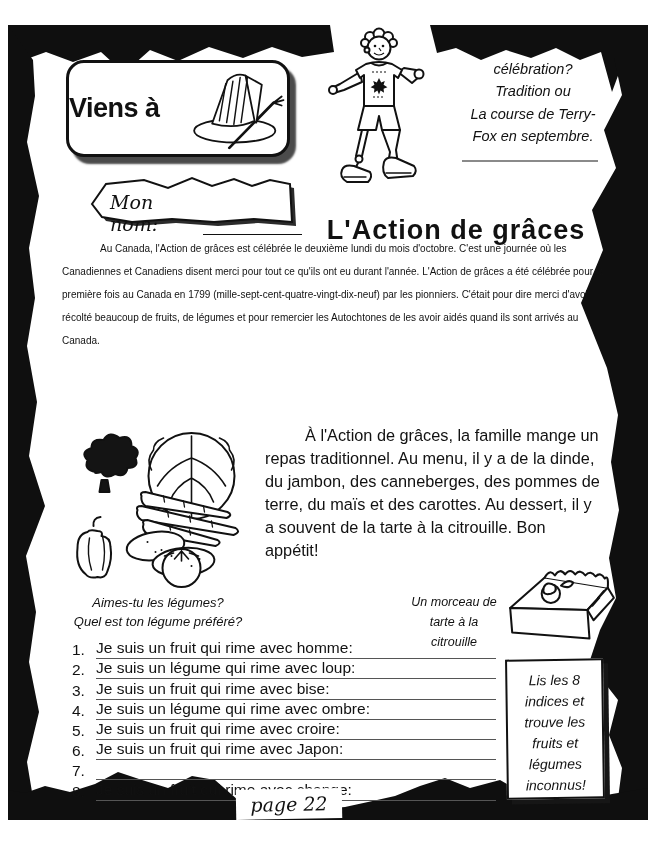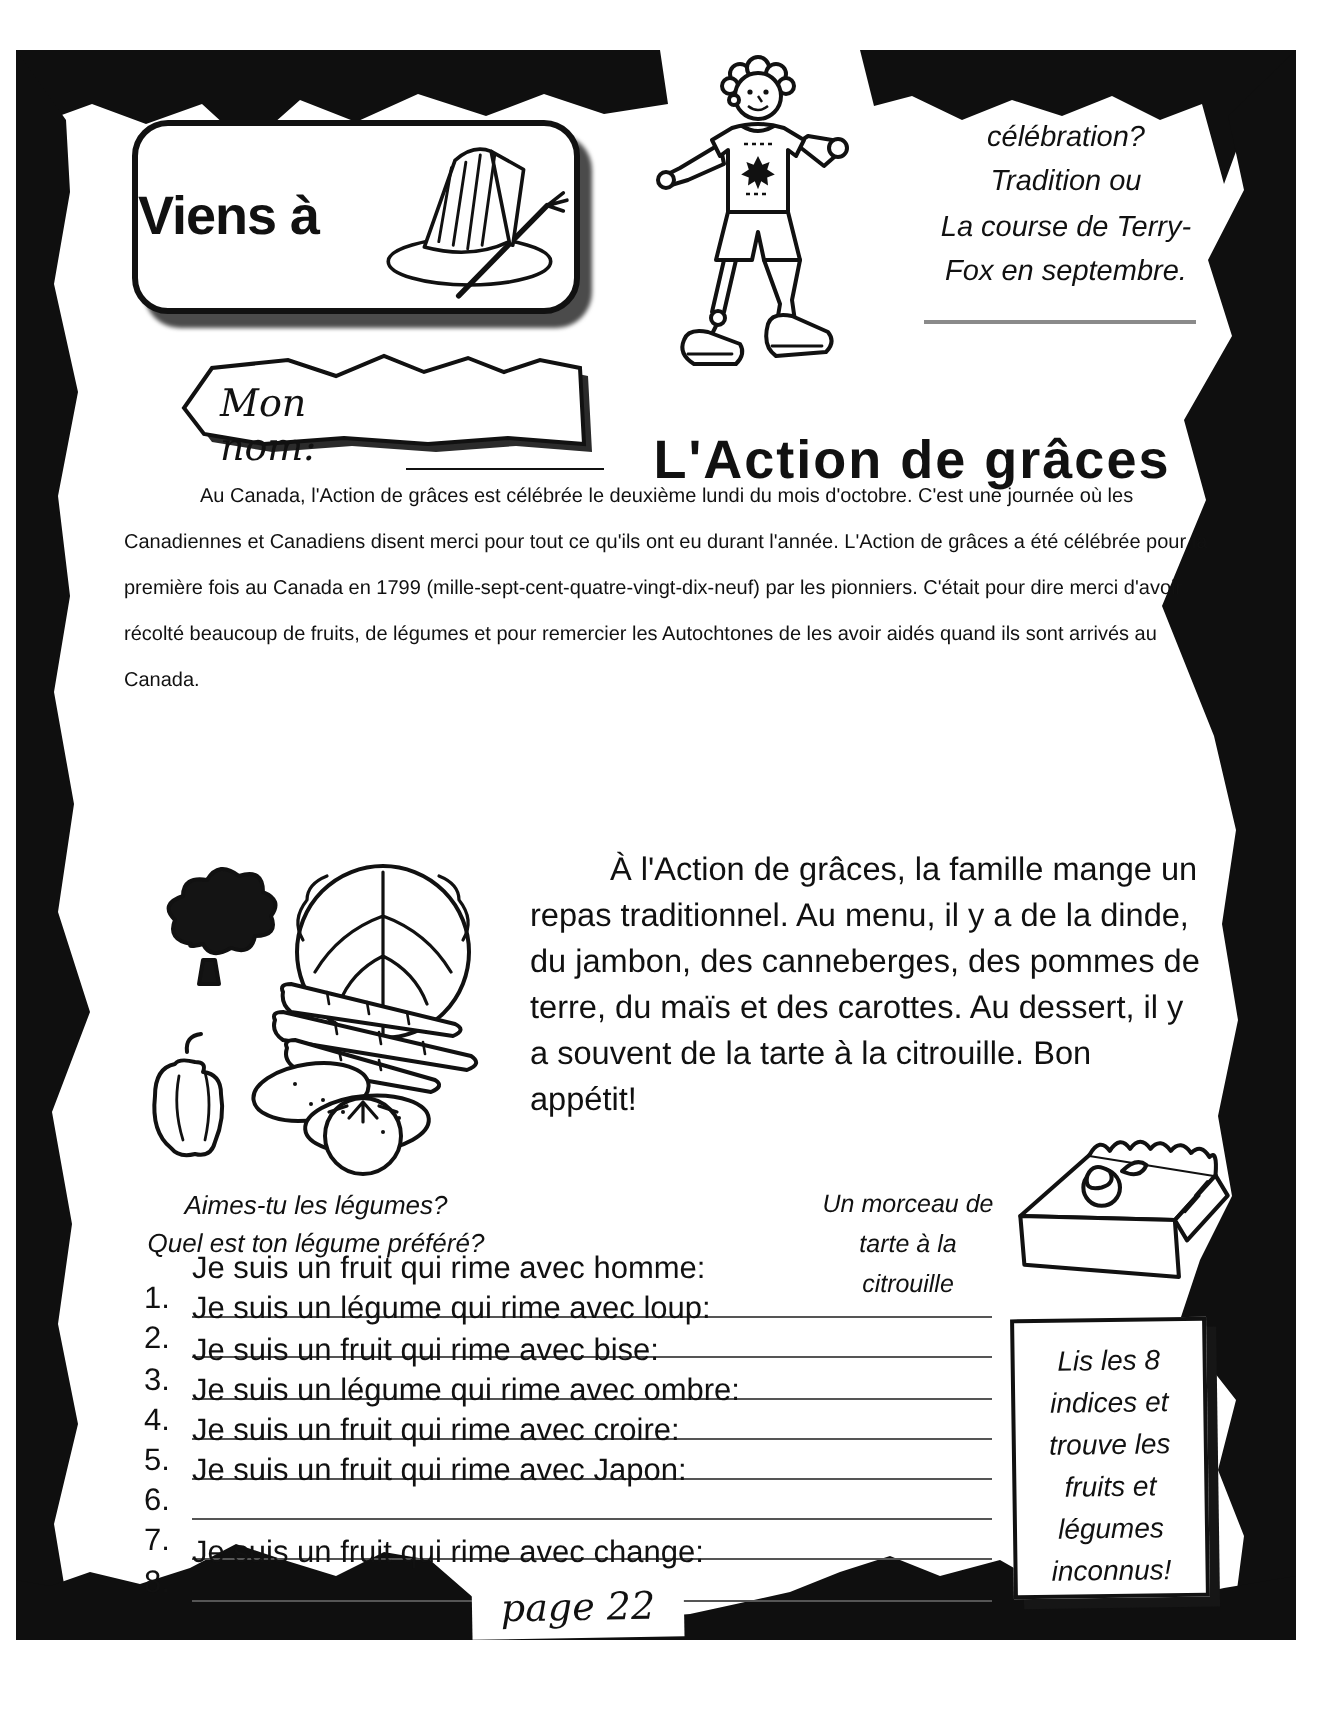--- a/index.html
+++ b/index.html
@@ -48,21 +48,21 @@
 
   
   .pie-caption { left:408px; top:592px; width:92px; z-index:2; text-align:center;
                  font-style:italic; font-size:12.5px; line-height:1.6; }
   .pie { left:500px; top:561px; width:122px; height:94px; z-index:3; }
 
   
   .quiz { left:72px; top:639px; width:424px; z-index:2; }
   .quiz-row { display:flex; align-items:flex-end; height:20.2px; font-size:15.5px; }
   .q-num { flex:0 0 auto; width:22px; }
-  .q-body { flex:1; display:flex; border-bottom:1.6px solid #555; padding-bottom:14px; margin-left:2px; }
+  .q-body { flex:1; display:flex; border-bottom:1.6px solid #555; padding-bottom:1px; margin-left:2px; }
   .q-answer { flex:1; }
 
   
   .indices-box { left:506px; top:659px; width:98px; height:140px; z-index:3; background:#fff;
                  border:2.5px solid #111; box-shadow:5px 5px 0 #161616; transform:rotate(-0.8deg);
                  padding:9px 6px; font-style:italic; font-size:14px; line-height:1.5; text-align:center; }
 
   
   .page-label { left:236px; top:789px; width:106px; height:30px; z-index:3; background:#fff;
                 display:flex; align-items:center; justify-content:center;

